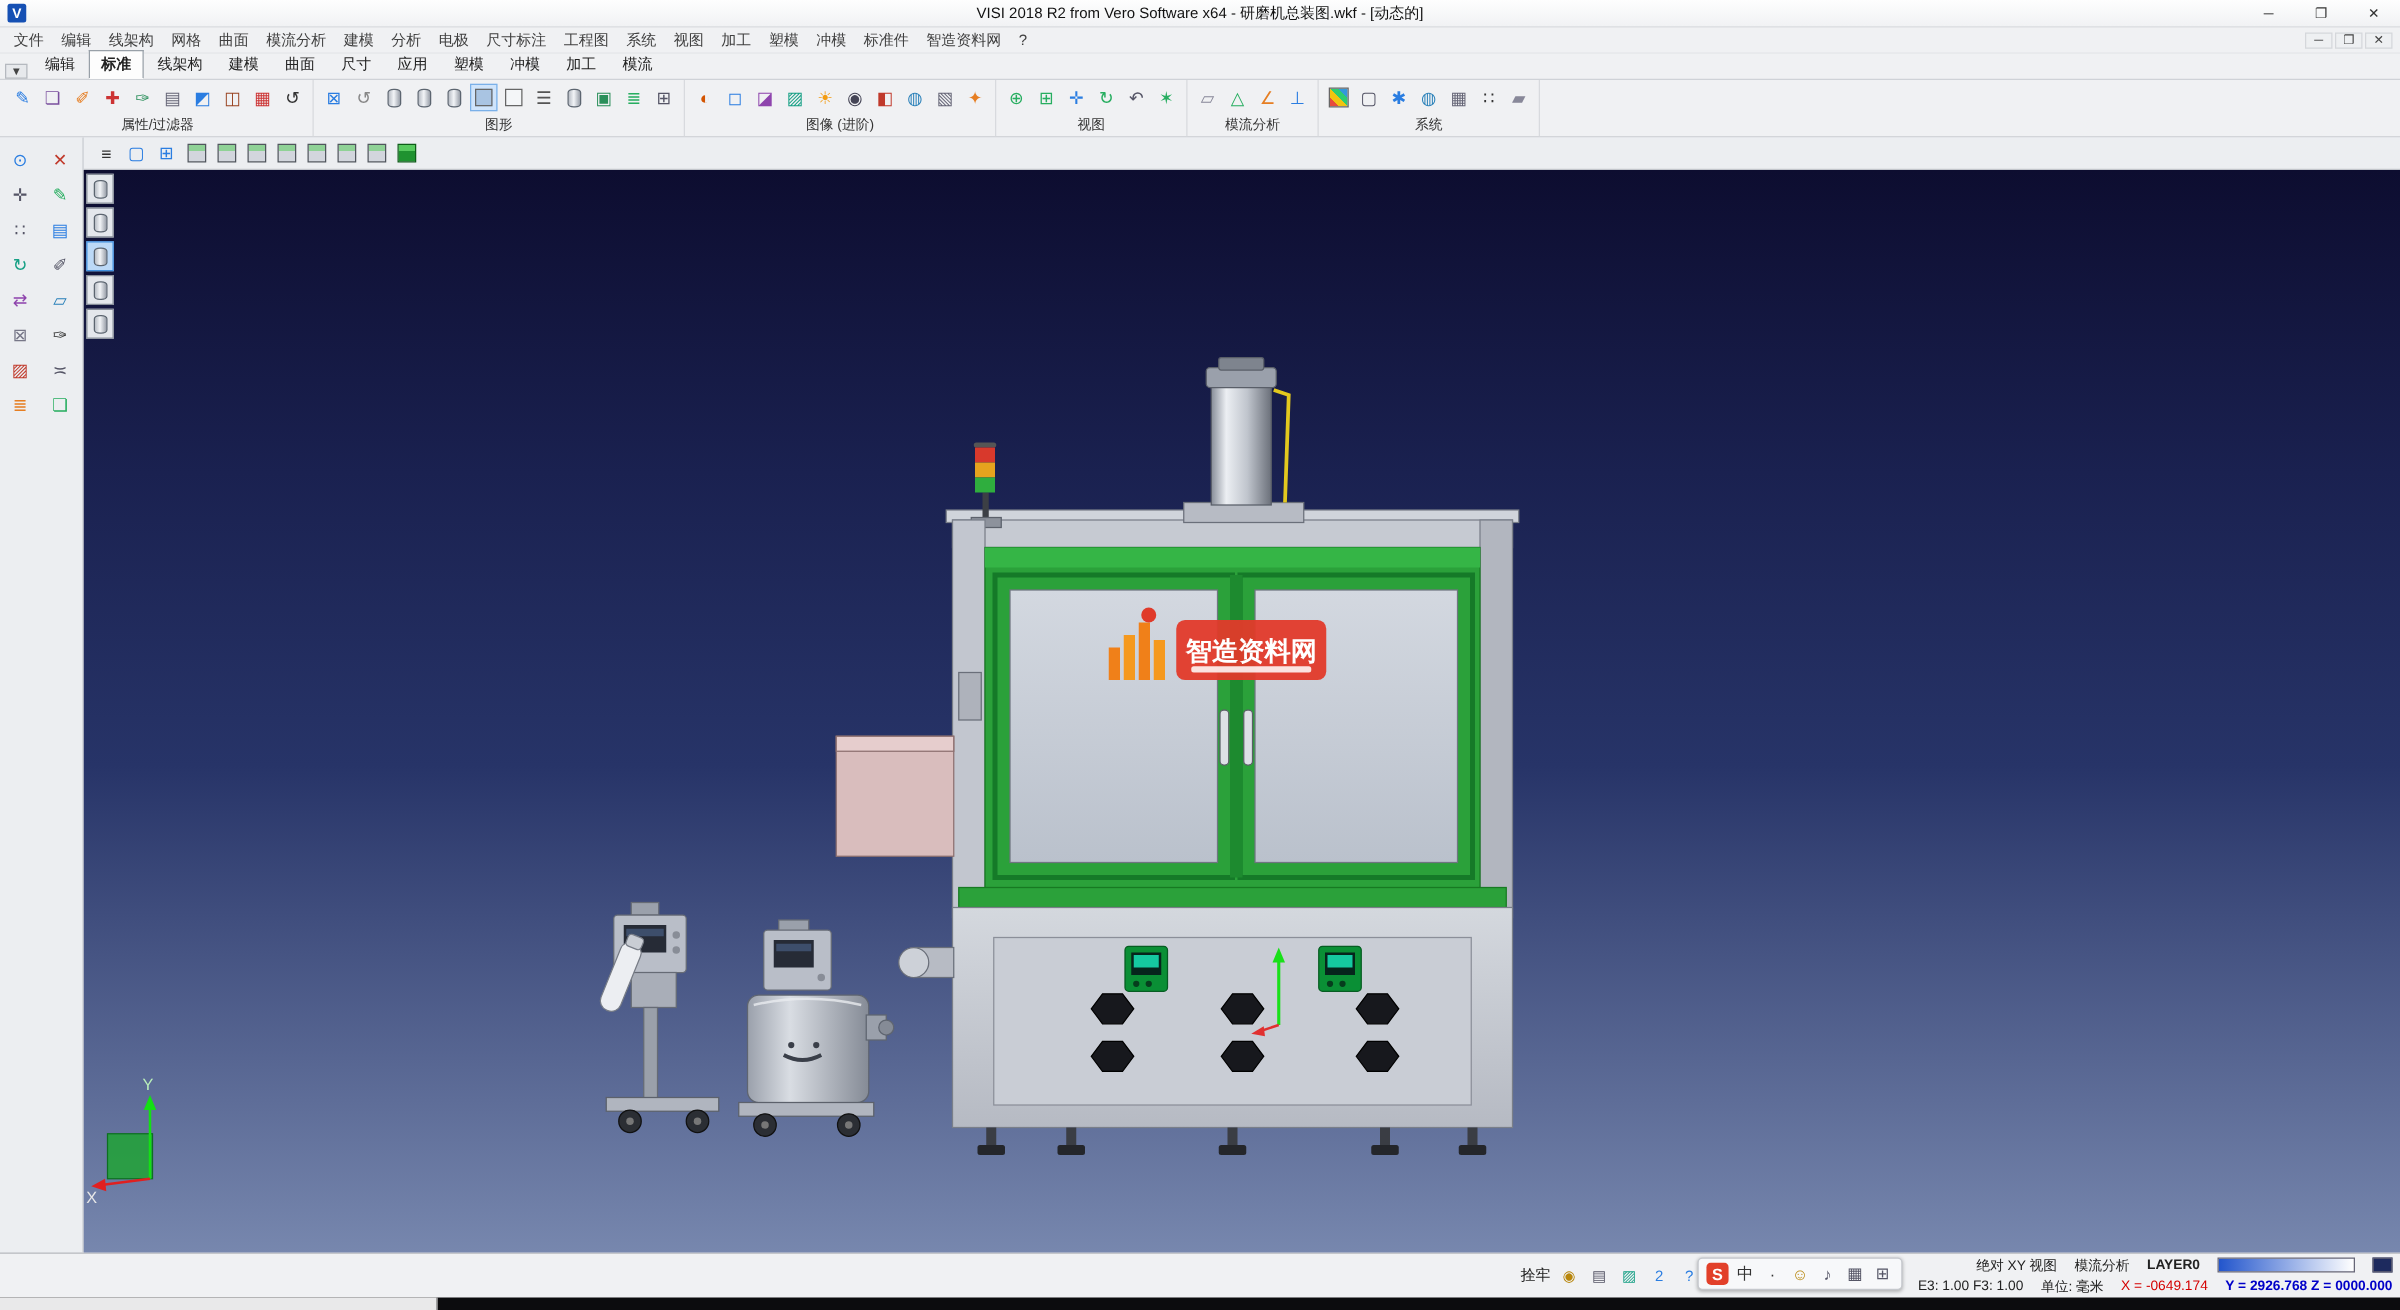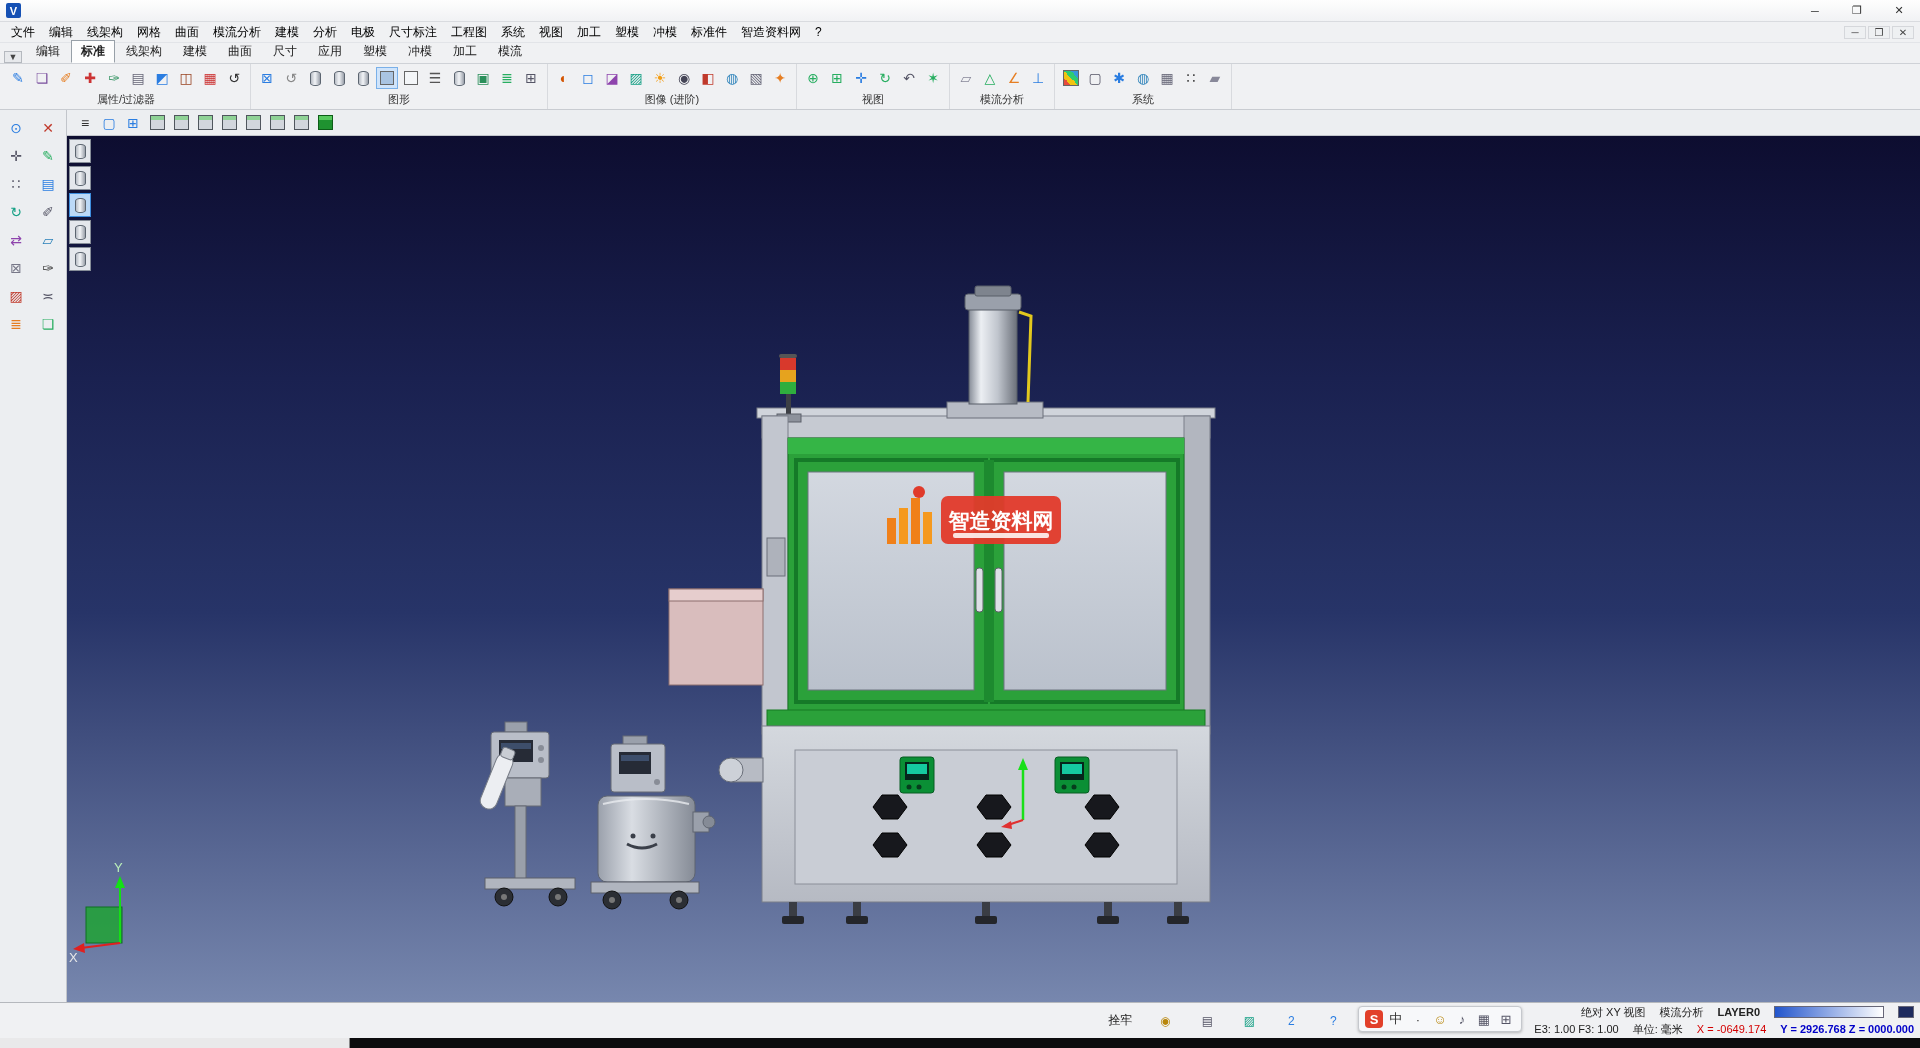--- a/index.html
+++ b/index.html
@@ -11,21 +11,21 @@
   
   .titlebar{height:22px;background:linear-gradient(#fefefe,#f1f2f4);border-bottom:1px solid #d9dbdf;display:flex;align-items:center;position:relative;flex:0 0 auto;}
   .app-icon{width:15px;height:15px;margin:0 6px;background:#1550b4;color:#fff;font-size:11px;font-weight:bold;display:flex;align-items:center;justify-content:center;border-radius:2px;}
   .title-text{position:absolute;left:0;right:0;text-align:center;font-size:12px;color:#111;pointer-events:none;}
   .win-controls{margin-left:auto;display:flex;z-index:2;}
   .win-btn{width:42px;height:21px;display:flex;align-items:center;justify-content:center;font-size:11px;color:#333;}
 
   
   .menubar{height:21px;display:flex;align-items:center;background:#f0f1f3;border-bottom:1px solid #e2e4e8;padding-left:4px;flex:0 0 auto;}
   .menu-items{display:flex;align-items:center;}
-  .menu-item{padding:2px 7px;color:#000000;cursor:default;}
+  .menu-item{padding:2px 7px;color:#404040;cursor:default;}
   .child-controls{margin-left:auto;display:flex;padding-right:6px;gap:2px;}
   .child-btn{width:22px;text-align:center;color:#444;font-size:10px;border:1px solid #d5d7db;background:#eef0f2;}
 
   
   .tabbar{height:21px;display:flex;align-items:flex-end;background:#f0f1f3;border-bottom:1px solid #cfd2d7;padding-left:4px;gap:1px;flex:0 0 auto;}
   .tab{padding:2px 9px;color:#222;border:1px solid transparent;}
   .tab.active{background:#fdfdfd;border:1px solid #98a0a8;border-bottom-color:#fdfdfd;font-weight:bold;}
   .tab-drop{width:18px;text-align:center;font-size:9px;color:#444;border:1px solid #b5b9bf;background:#e7e9ec;margin-right:3px;}
 
   
@@ -54,21 +54,21 @@
   .viewport{position:relative;flex:1;overflow:hidden;
     background:linear-gradient(180deg,var(--viewport-top,#0d0d30) 0%,#1a2150 28%,var(--viewport-mid,#273468) 55%,var(--viewport-bottom,#7787ae) 100%);}
   .model{position:absolute;left:0;top:0;}
   .viewstack{position:absolute;left:2px;top:3px;display:flex;flex-direction:column;gap:3px;}
   .viewstack .tbico{width:22px;height:24px;background:#e4e7ec;border:1px solid #868d98;}
   .viewstack .tbico.hl{background:#bcd9f7;border-color:#3f8fdf;}
 
   
   .statusbar{height:36px;background:#f0f1f3;border-top:1px solid #b5b8bd;display:flex;align-items:center;padding:0 6px;flex:0 0 auto;}
   .sb-spacer{flex:1;}
-  .sb-icons{display:flex;align-items:center;gap:24px;margin-right:150px;}
+  .sb-icons{display:flex;align-items:center;gap:6px;margin-right:150px;}
   .sb-pin{font-size:12px;color:#222;}
   .sb-icons .tbico{width:18px;height:18px;font-size:12px;}
   .sb-icons .swatch{width:12px;height:12px;}
   .sb-stack{display:flex;flex-direction:column;gap:2px;font-size:11px;color:#222;}
   .sb-row{display:flex;align-items:center;gap:14px;justify-content:flex-end;}
   .layer{font-weight:bold;}
   .grad-swatch{width:110px;height:12px;border:1px solid #667;background:linear-gradient(90deg,#2255cc,#ffffff);display:inline-block;}
   .navy-swatch{width:16px;height:12px;border:1px solid #667;background:#1d2a5e;display:inline-block;}
   .coord-x{color:var(--status-x-red,#d40000);font-weight:normal;}
   .coord-yz{color:var(--status-yz-blue,#0000c8);font-weight:bold;}
@@ -82,20 +82,21 @@
   .bottomstrip{height:10px;background:#0c0c0e;position:relative;flex:0 0 auto;}
   .strip-left{position:absolute;left:0;top:0;height:100%;width:350px;background:#e9e9ea;border-right:1px solid #888;}
 </style>
 </head>
 <body>
 
 <div id="app">
 
   <div class="titlebar">
     <div class="app-icon">V</div>
+    <div class="title-text">VISI 2018 R2 from Vero Software x64 - 研磨机总装图.wkf - [动态的]</div>
     <div class="win-controls">
         <div class="win-btn">─</div>
         <div class="win-btn">❐</div>
         <div class="win-btn">✕</div>
       </div>
   </div>
 
   <div class="menubar">
     <div class="menu-items">
         <div class="menu-item">文件</div>

